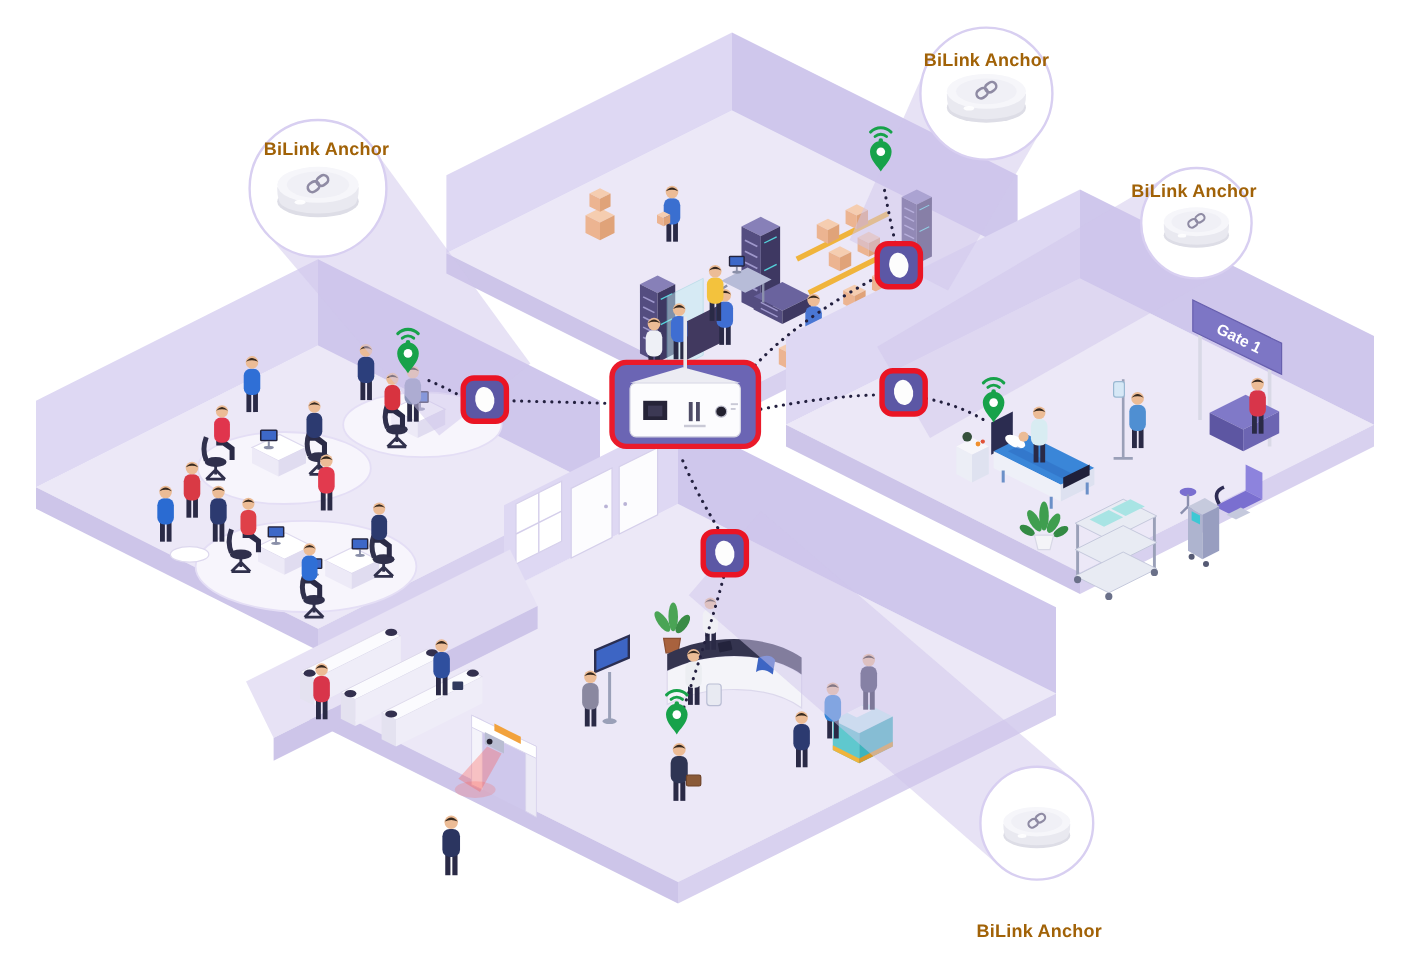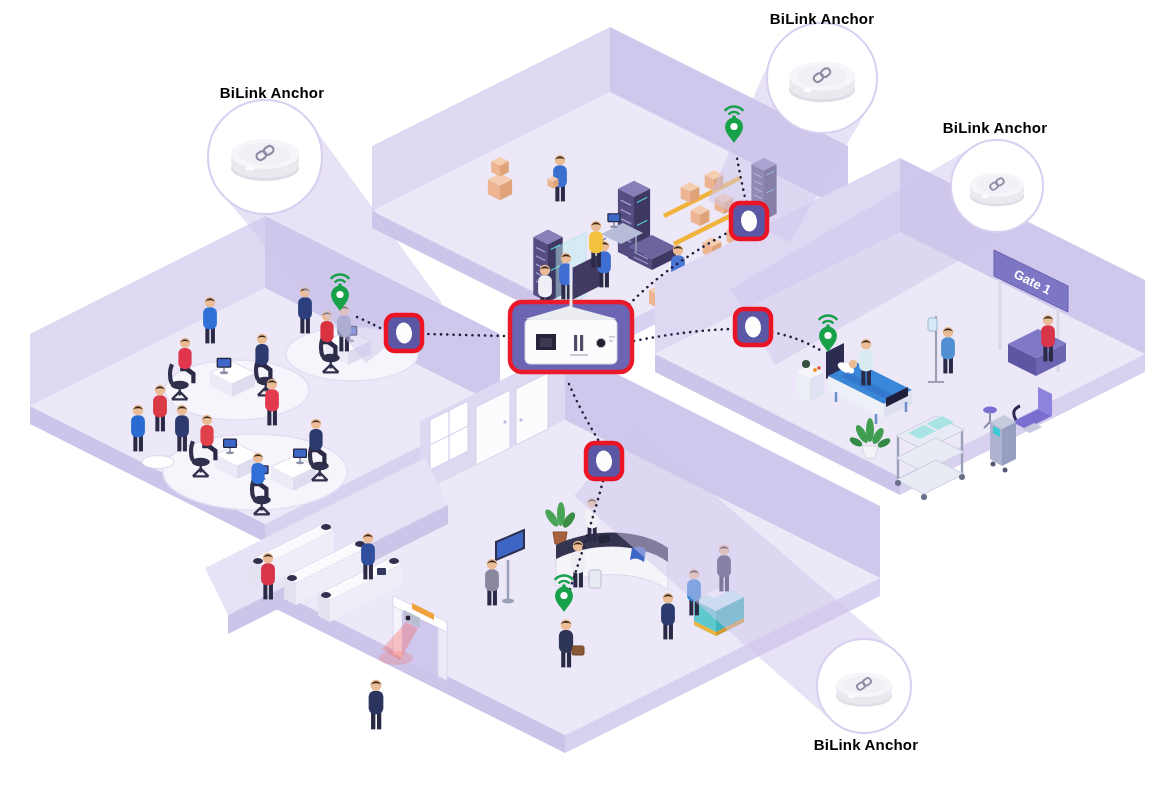--- a/index.html
+++ b/index.html
@@ -1,20 +1,20 @@
 <!DOCTYPE html>
 <html><head>
 <meta charset="utf-8">
 <style>
   html,body{margin:0;padding:0;background:#ffffff;}
   .stage{position:relative;width:1174px;height:800px;background:#ffffff;overflow:hidden;
          font-family:"Liberation Sans",sans-serif;}
   .stage svg{position:absolute;left:0;top:0;}
   .callout-label{position:absolute;transform:translateX(-50%);font-weight:700;font-size:15px;
-         color:#000000;letter-spacing:.2px;white-space:nowrap;}
+         color:#a16207;letter-spacing:.2px;white-space:nowrap;margin-top:32px;}
   .dot{stroke:#23203f;stroke-width:2.6;stroke-dasharray:.1 6.2;stroke-linecap:round;fill:none;}
   .beam{fill:#cfc5ec;opacity:.5;}
 </style>
 </head>
 <body>
 
 <div class="stage">
 <svg width="1174" height="800" viewBox="0 0 1174 800">
 <defs>
   <g id="p">

